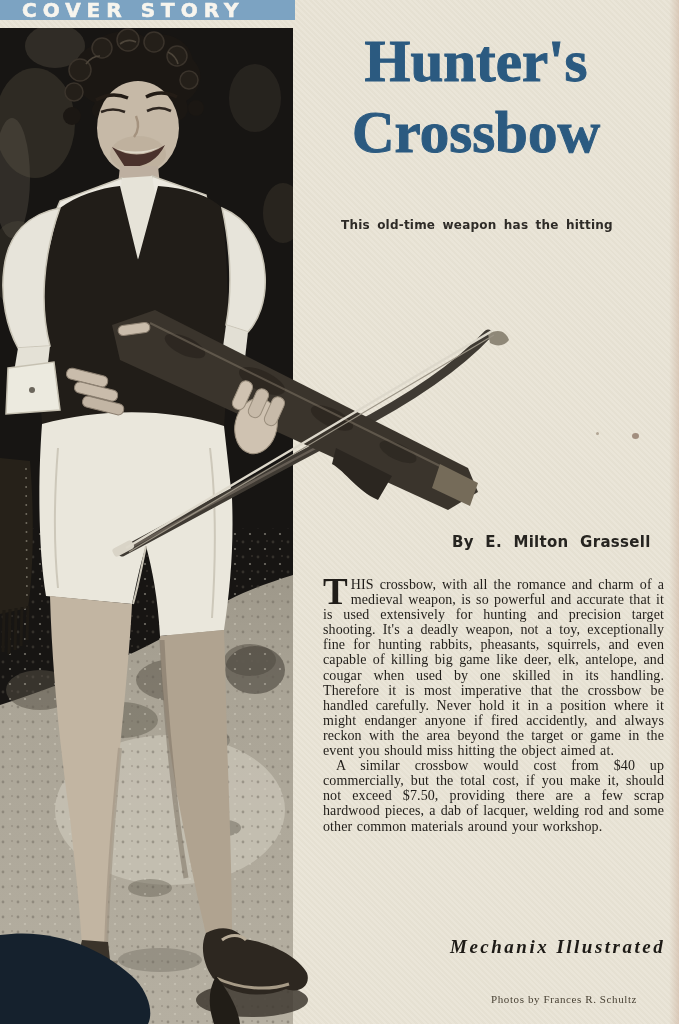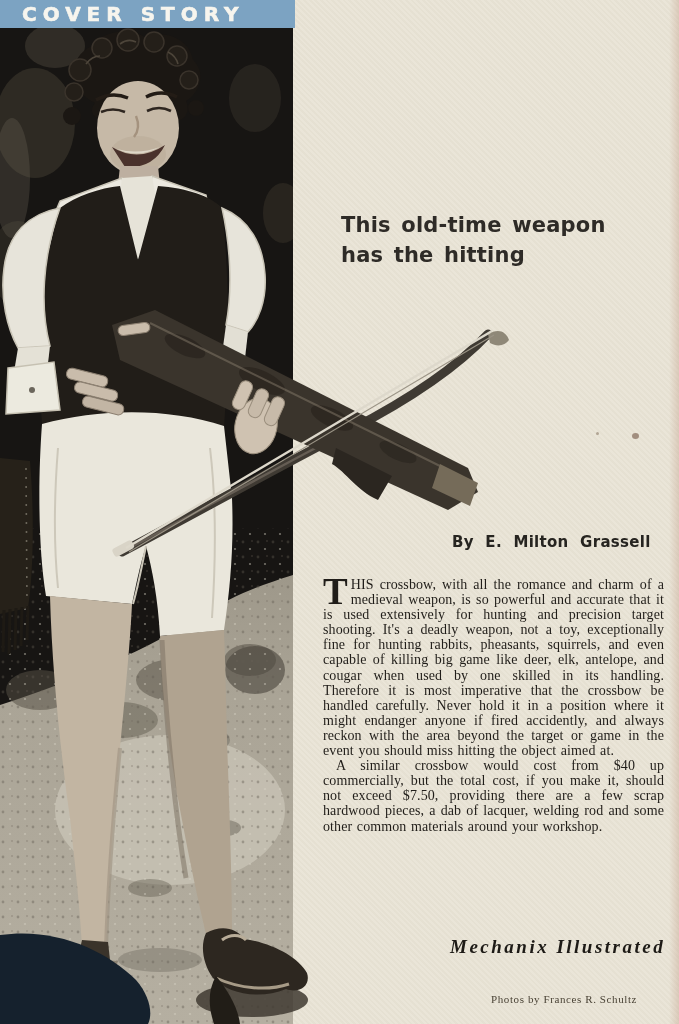--- a/index.html
+++ b/index.html
@@ -3,41 +3,41 @@
 <meta charset="utf-8">
 <style>
   html,body{margin:0;padding:0;}
   .page{
     position:relative;width:679px;height:1024px;overflow:hidden;
     background:var(--page_bg,#e9e4d6);
     background-image:repeating-linear-gradient(45deg, rgba(255,255,255,.05) 0 2px, rgba(120,110,90,.03) 2px 4px);
     font-family:"Liberation Serif", serif;
   }
   .banner{
-    position:absolute;left:0;top:0;width:295px;height:28px;
+    position:absolute;left:0;top:0;width:295px;height:20px;
     background:var(--banner_bg,#7ca3c2);
     display:flex;align-items:center;
   }
   .banner span{
     color:var(--banner_text,#f7f5ee);
     font-family:"DejaVu Sans", sans-serif;font-weight:bold;
     font-size:20px;letter-spacing:6px;padding-left:22px;line-height:28px;
     -webkit-text-stroke:.6px var(--banner_text,#f7f5ee);
   }
   .photo{position:absolute;left:0;top:28px;}
   .title{
     position:absolute;left:325px;top:26px;width:302px;text-align:center;
     color:var(--title_blue,#2b5a80);
     font-family:"Liberation Serif", serif;font-weight:bold;
   }
   .title .t1,.title .t2{font-size:59px;line-height:71px;-webkit-text-stroke:1px var(--title_blue,#2b5a80);letter-spacing:0px;}
   .subtitle{
     position:absolute;left:341px;top:210px;width:292px;
     font-family:"DejaVu Sans", sans-serif;font-weight:bold;
-    font-size:21px;line-height:30px;color:var(--subtitle_text,#2e2b27);
+    font-size:12px;line-height:30px;color:var(--subtitle_text,#2e2b27);
     word-spacing:3px;letter-spacing:.2px;
   }
   .byline{
     position:absolute;left:452px;top:533px;
     font-family:"DejaVu Sans", sans-serif;font-weight:bold;
     font-size:15px;color:#262420;word-spacing:6px;letter-spacing:.3px;
   }
   .body{
     position:absolute;left:323px;top:577px;width:341px;
     font-size:14px;line-height:15.1px;color:var(--body_text,#201d19);
@@ -220,20 +220,24 @@
 
     <g>
       <ellipse cx="252" cy="972" rx="56" ry="17" fill="#3f3a31" opacity=".85"></ellipse>
       <path d="M206,905 C220,897 236,899 244,911 C272,915 298,929 307,945 C311,957 300,966 286,961 C260,972 228,966 213,950 C203,936 200,918 206,905 Z" fill="#2d2720"></path>
       <path d="M216,950 C240,961 268,963 289,956" stroke="#a79b87" stroke-width="3" fill="none"></path>
       <path d="M222,912 C230,906 240,906 246,912" stroke="#b9ad99" stroke-width="3" fill="none"></path>
       <path d="M216,948 C228,962 238,980 240,996 L214,996 C208,978 208,962 216,948 Z" fill="#211d17"></path>
     </g>
   </svg>
 
+  <div class="title">
+    <div class="t1">Hunter's</div>
+    <div class="t2">Crossbow</div>
+  </div>
 
   <div class="subtitle">
     <div>This old-time weapon has the hitting</div>
   </div>
 
   <div class="byline">By E. Milton Grassell</div>
 
   <div class="body">
     <p><span class="dropcap">T</span><span>HIS crossbow, with all the romance and charm of a medieval weapon, is so powerful and accurate that it is used extensively for hunting and precision target shooting.  It's a deadly weapon, not a toy, exceptionally fine for hunting rabbits, pheasants, squirrels, and even capable of killing big game like deer, elk, antelope, and cougar when used by one skilled in its handling.  Therefore it is most imperative that the crossbow be handled carefully.  Never hold it in a position where it might endanger anyone if fired accidently, and always reckon with the area beyond the target or game in the event you should miss hitting the object aimed at.</span></p>
     <p class="ind">A similar crossbow would cost from $40 up commercially, but the total cost, if you make it, should not exceed $7.50, providing there are a few scrap hardwood pieces, a dab of lacquer, welding rod and some other common materials around your workshop.</p>

